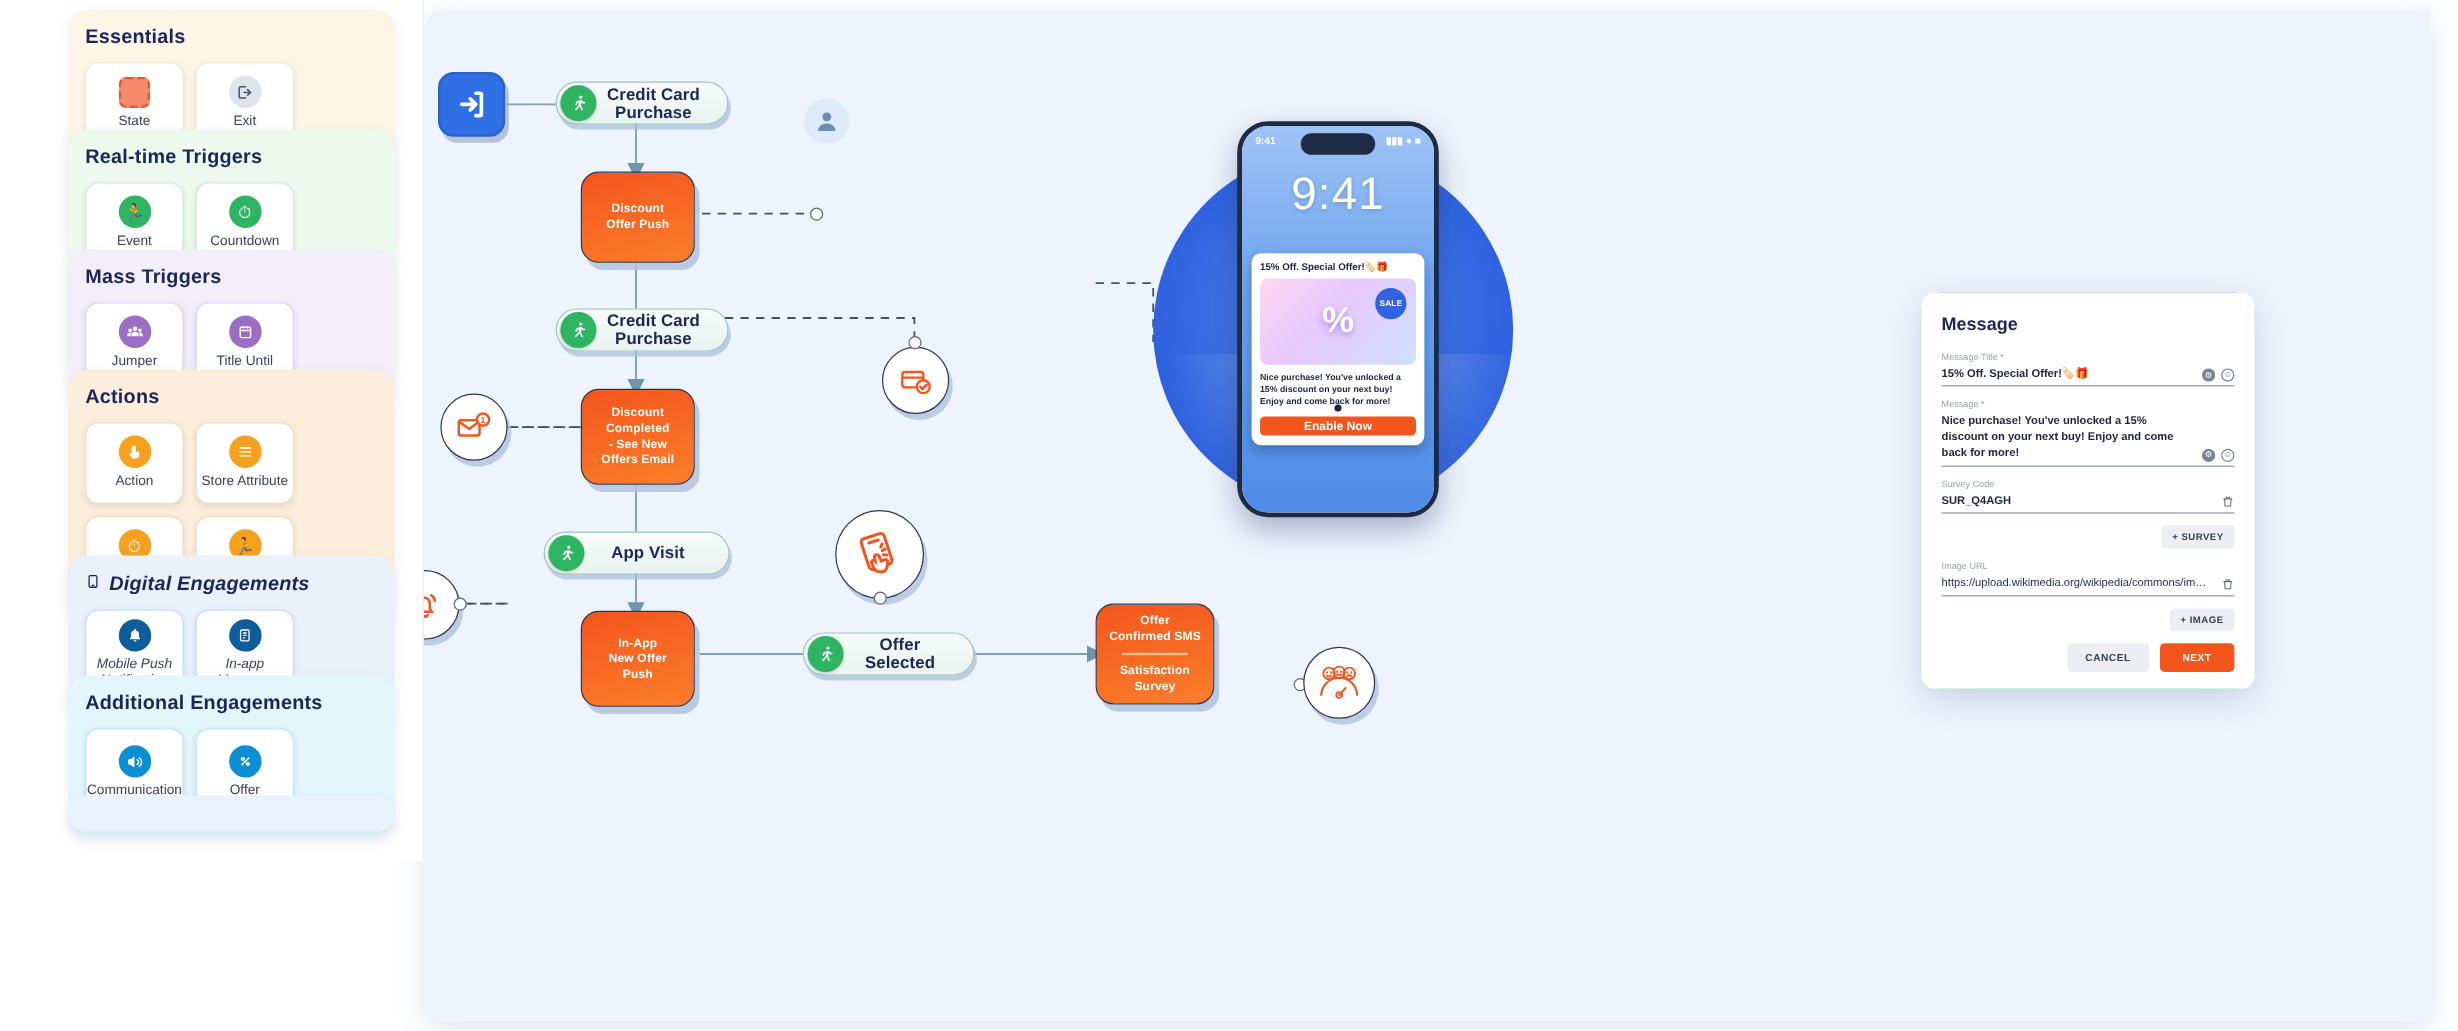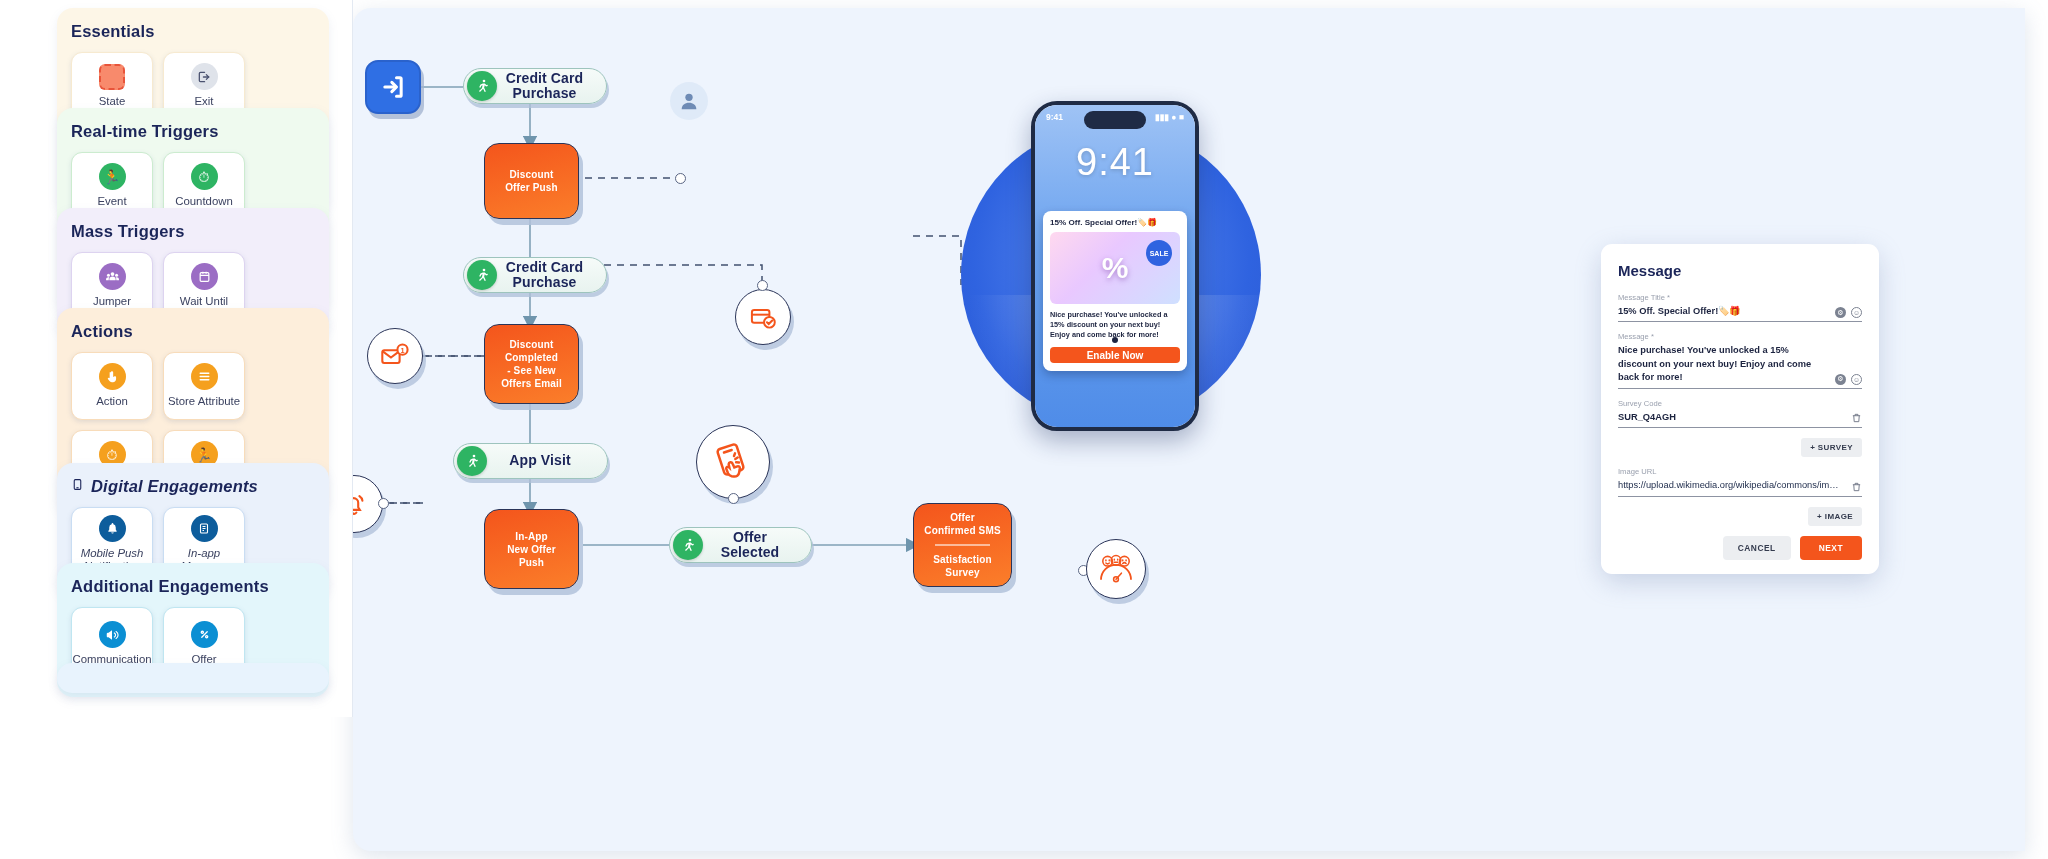--- a/index.html
+++ b/index.html
@@ -259,21 +259,21 @@
           </span>
           <span>Jumper</span>
         </div>
         <div class="palette-card">
           <span class="pc-ico ic-purple">
             <svg width="13" height="13" viewBox="0 0 24 24" fill="none" stroke="#fff" stroke-width="2.2">
                 <rect x="4" y="5" width="16" height="16" rx="2"></rect>
                 <path d="M4 10h16M9 3v4M15 3v4"></path>
               </svg>
           </span>
-          <span>Wait Until</span>
+          <span>Title Until</span>
         </div>
       </div>
     </div>
 
     <div class="side-group" id="g-actions">
       <div class="sg-title">Actions</div>
       <div class="sg-items">
         <div class="palette-card">
           <span class="pc-ico ic-orange">
             <svg width="14" height="14" viewBox="0 0 24 24" fill="#fff">

